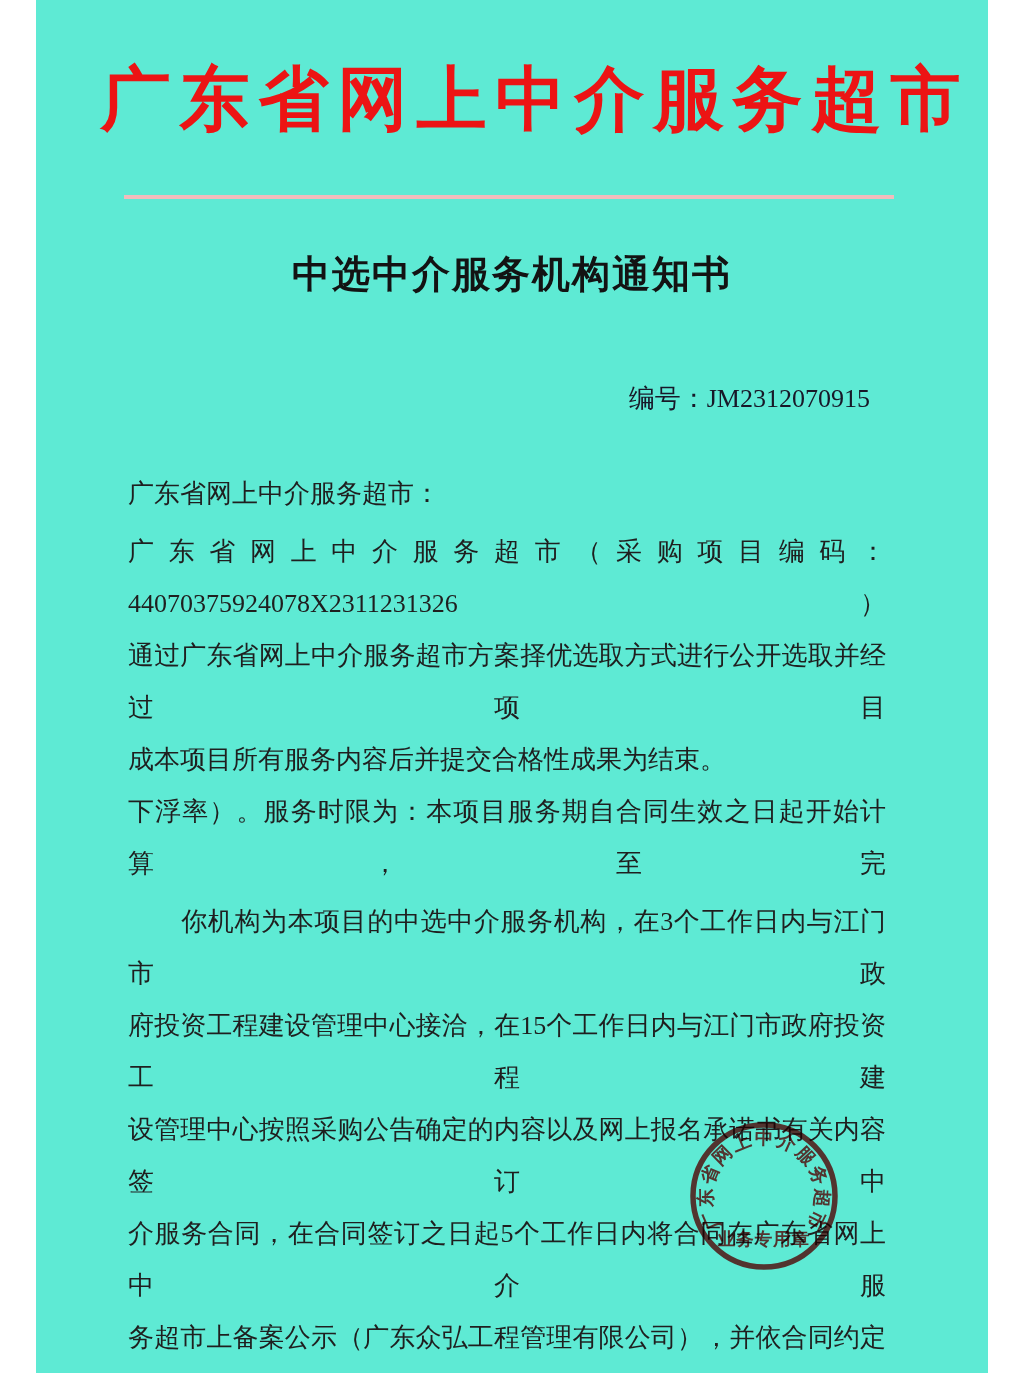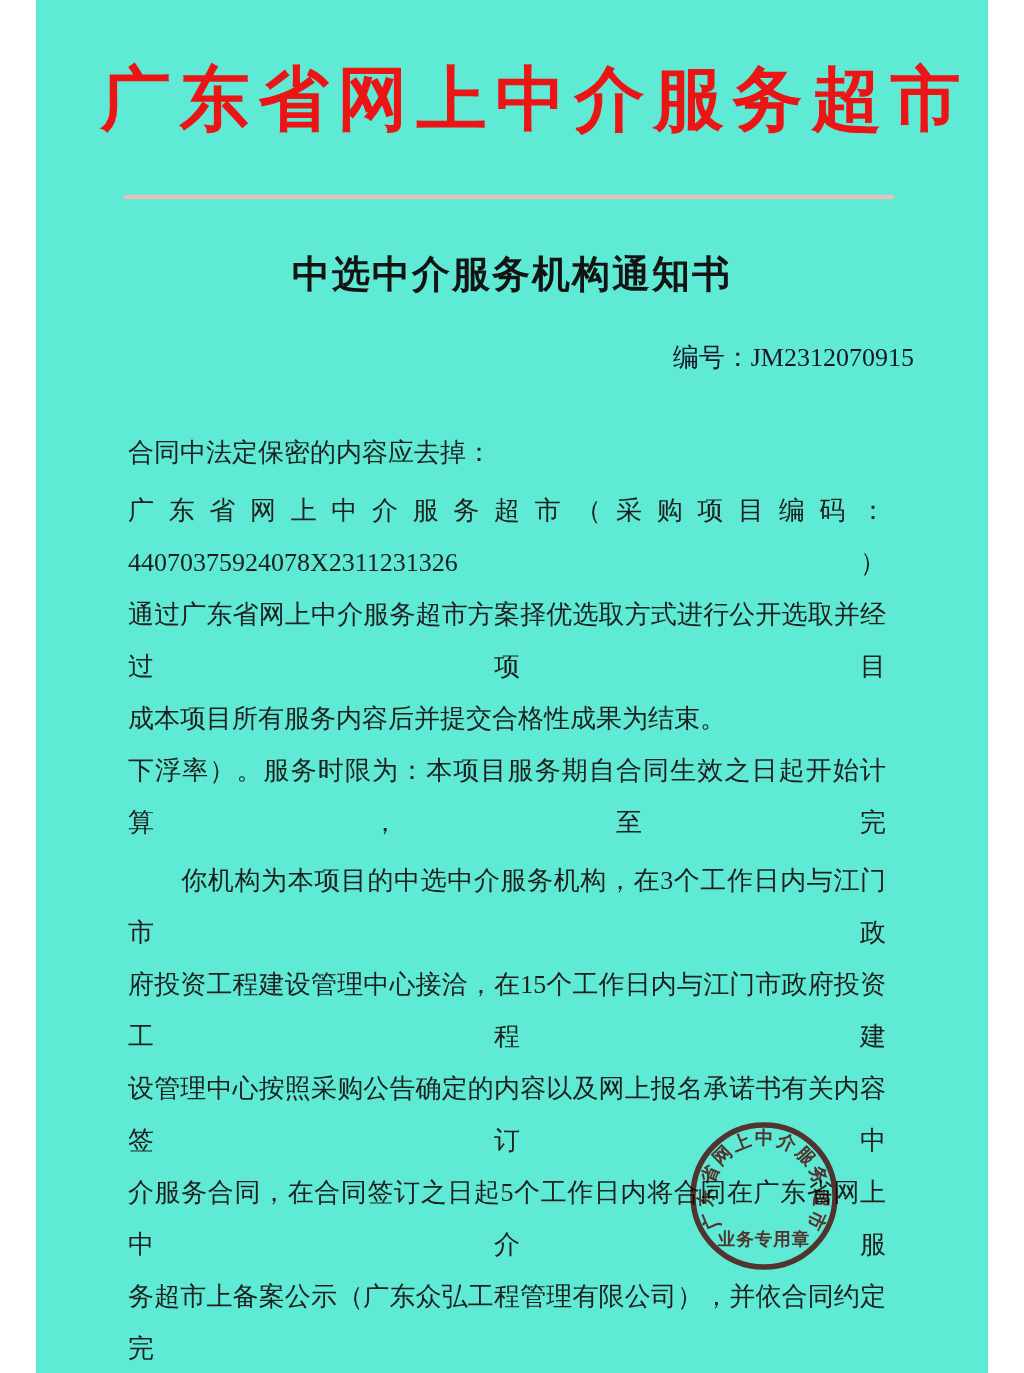--- a/index.html
+++ b/index.html
@@ -43,22 +43,22 @@
   .doc-title {
     margin-top: 49px;
     text-align: center;
     font-size: 38px;
     line-height: 52px;
     font-weight: bold;
     letter-spacing: 2px;
     color: #131313;
   }
   .doc-no {
-    margin-top: 43px;
-    padding-right: 74px;
+    margin-top: 84px;
+    padding-right: 118px;
     text-align: right;
     font-size: 26px;
     line-height: 30px;
     color: #181828;
   }
   .body-text {
     margin: 0 102px 0 92px; 
     font-size: 26px;
     line-height: 52px;
   }
@@ -109,21 +109,21 @@
 
   <div class="rule"></div>
 
   <div class="doc-title">中选中介服务机构通知书</div>
 
   <div class="doc-no">
     <span>编号：</span><span>JM2312070915</span>
   </div>
 
   <div class="body-text">
-    <div class="salutation line">合同中法定保密的内容应去掉：</div>
+    <div class="salutation line">广东省网上中介服务超市：</div>
     <div class="para">
         <div class="line fill">广东省网上中介服务超市（采购项目编码：44070375924078X2311231326）</div>
         <div class="line fill">通过广东省网上中介服务超市方案择优选取方式进行公开选取并经过项目</div>
         <div class="line">成本项目所有服务内容后并提交合格性成果为结束。</div>
         <div class="line fill">下浮率）。服务时限为：本项目服务期自合同生效之日起开始计算，至完</div>
       </div>
     <div class="para">
         <div class="line fill">　　你机构为本项目的中选中介服务机构，在3个工作日内与江门市政</div>
         <div class="line fill">府投资工程建设管理中心接洽，在15个工作日内与江门市政府投资工程建</div>
         <div class="line fill">设管理中心按照采购公告确定的内容以及网上报名承诺书有关内容签订中</div>

